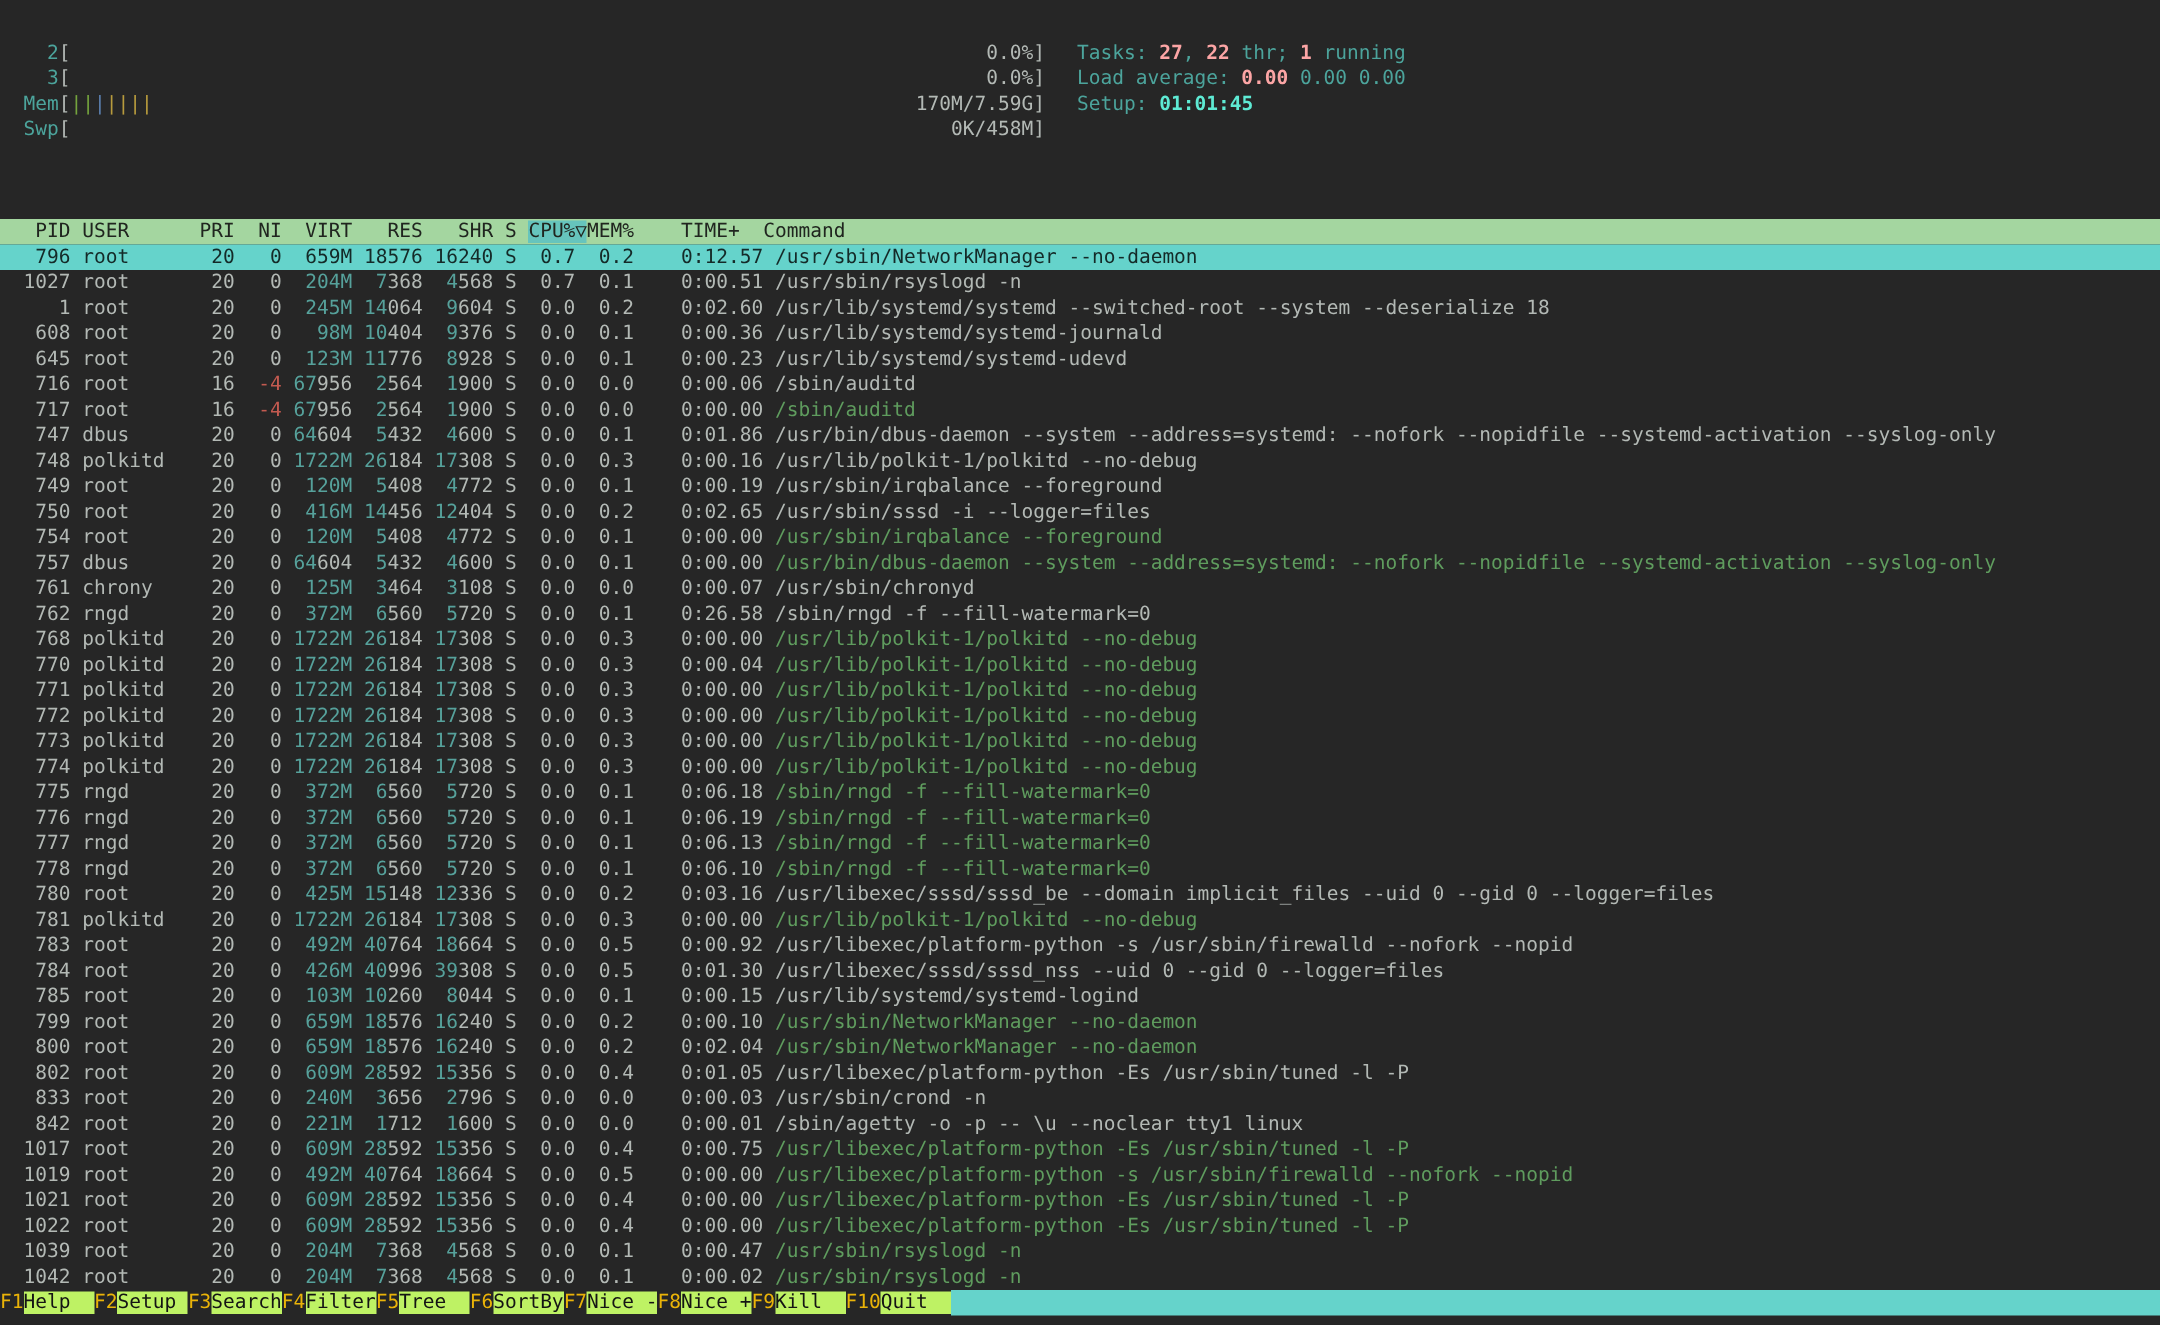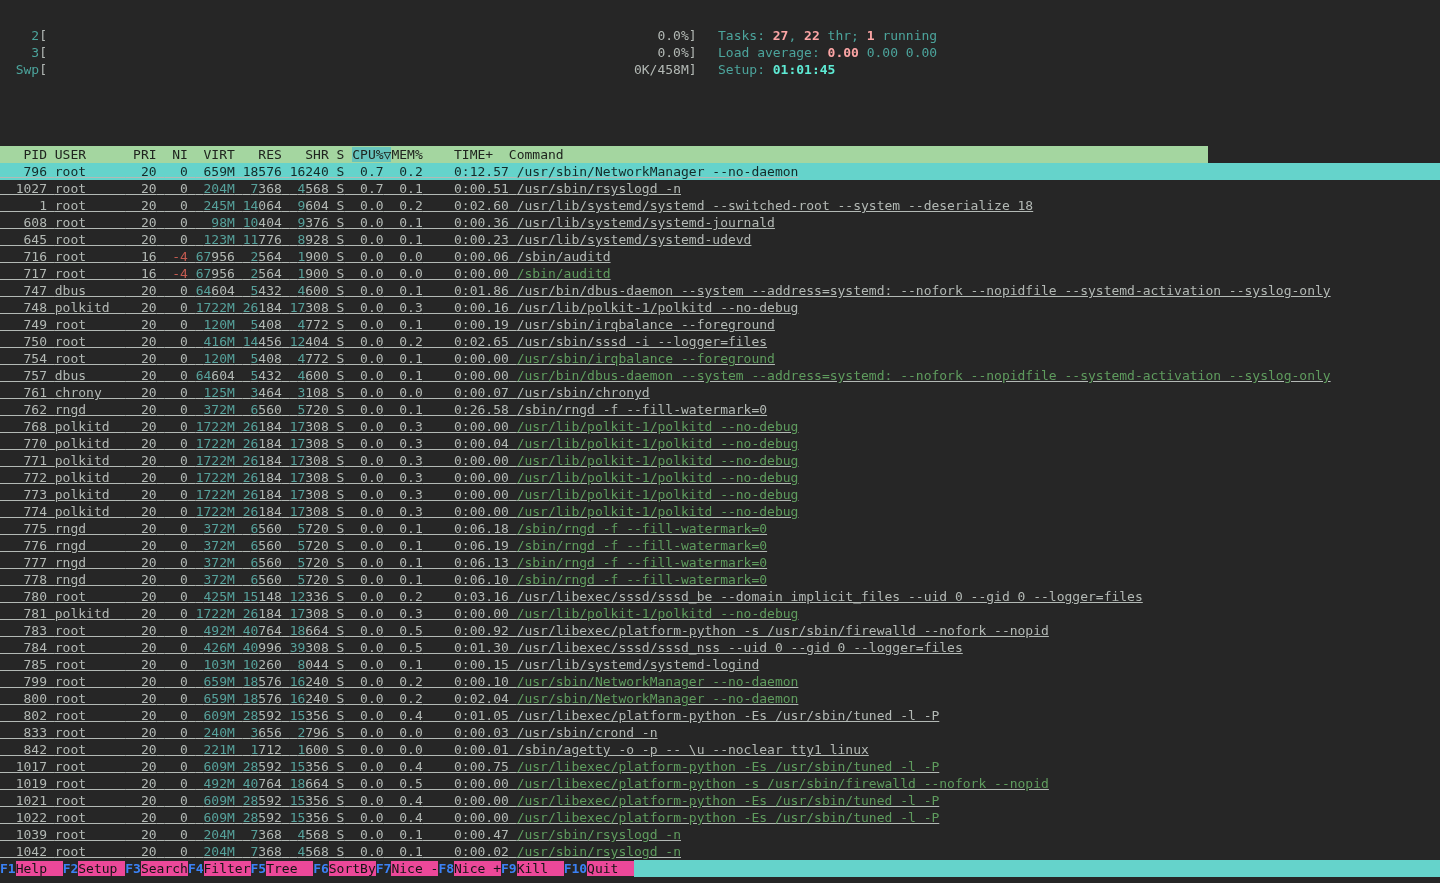--- a/index.html
+++ b/index.html
@@ -6,50 +6,51 @@
   html,body { background:#262626; }
   .screen {
     position:relative; width:1440px; height:883px; background:#262626;
     font-family:"DejaVu Sans Mono", monospace; font-size:13px; line-height:17px;
     color:#b3b9b5; overflow:hidden;
   }
   .line { white-space:pre; height:17px; }
   .meters-left  { position:absolute; top:27px; left:0; }
   .meters-right { position:absolute; top:27px; left:718px; }
   .thead {
-    position:absolute; top:146px; left:0; width:1208px; height:17px;
+    position:absolute; top:146px; left:0; width:1440px; height:17px;
     background:#a4d6a0; color:#20251f; white-space:pre;
   }
-  .rows { position:absolute; top:163px; left:0; width:1440px;text-decoration:underline; }
+  .rows { position:absolute; top:163px; left:0; width:1440px; }
   .row  { white-space:pre; height:17px; }
   .row.selected { background:#65d3cb; }
   .row.selected span { color:#142a28 !important; }
   .fnbar { position:absolute; top:860px; left:0; width:1440px; height:17px; display:flex; white-space:pre; }
-  .fnkey   { color:#3b82f6;font-weight:bold; }
-  .fnlabel { background:#ec4899; color:#141414; }
+  .fnkey   { color:#eab308; }
+  .fnlabel { background:#bef264; color:#141414; }
   .fnfill  { flex:1; background:#65d3cb; }
   
   .t  { color:#4ca49c; }             
   .n  { color:#56a19b; }             
   .g  { color:#5f9c5e; }             
   .r  { color:#c25a50; }             
   .bw { color:#fca5a5; font-weight:bold; }
   .bc { color:#5eead4; font-weight:bold; }
   .bar-green  { color:#74a33d; }
   .bar-blue   { color:#5b7fae; }
   .bar-yellow { color:#b79b3d; }
   .hsort { background:#66c4bd; }
 </style>
 </head>
 <body>
 
 <div class="screen">
   <div class="meters-left" id="meters-left">
       <div class="line"><span class="t">    2</span><span>[</span><span>                                                                              </span><span>0.0%</span><span>]</span></div>
       <div class="line"><span class="t">    3</span><span>[</span><span>                                                                              </span><span>0.0%</span><span>]</span></div>
+      <div class="line"><span class="t">  Mem</span><span>[</span><span class="bar-green">||</span><span class="bar-blue">|</span><span class="bar-yellow">||||</span><span>                                                                 </span><span>170M/7.59G</span><span>]</span></div>
       <div class="line"><span class="t">  Swp</span><span>[</span><span>                                                                           </span><span>0K/458M</span><span>]</span></div>
     </div>
   <div class="meters-right" id="meters-right">
       <div class="line"><span class="t">Tasks: </span><span class="bw">27</span><span class="t">, </span><span class="bw">22</span><span class="t"> thr; </span><span class="bw">1</span><span class="t"> running</span></div>
       <div class="line"><span class="t">Load average: </span><span class="bw">0.00 </span><span class="t">0.00 0.00</span></div>
       <div class="line"><span class="t">Setup: </span><span class="bc">01:01:45</span></div>
     </div>
   <div class="thead" id="thead"><span>   PID </span><span>USER      </span><span>PRI </span><span> NI </span><span> VIRT </span><span>  RES </span><span>  SHR </span><span>S </span><span class="hsort">CPU%▽</span><span>MEM% </span><span>   TIME+  </span><span>Command</span></div>
   <div class="rows" id="rows">
       <div class="row selected"><span>   796</span><span> </span><span>root     </span><span>  20</span><span> </span><span>  0</span><span> </span><span> </span><span class="n">659M</span><span> </span><span class="n">18</span><span>576</span><span> </span><span class="n">16</span><span>240</span><span> S</span><span>  0.7</span><span>  0.2</span><span>    0:12.57</span><span> </span><span>/usr/sbin/NetworkManager --no-daemon</span></div>

